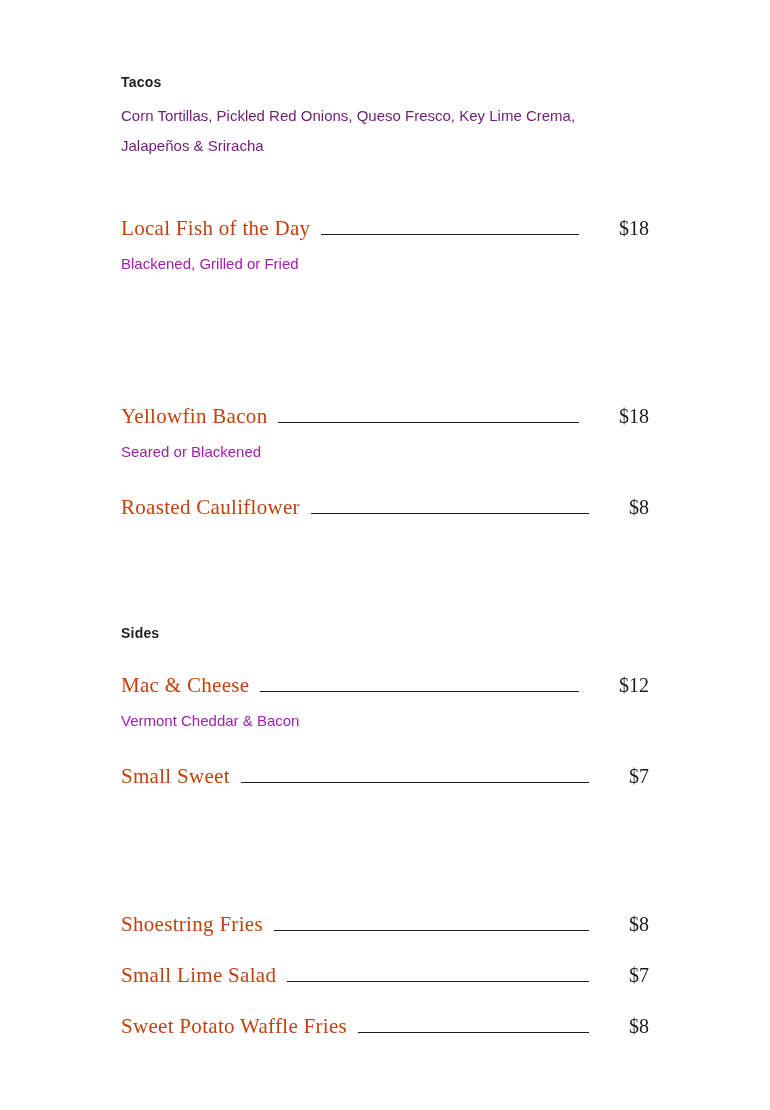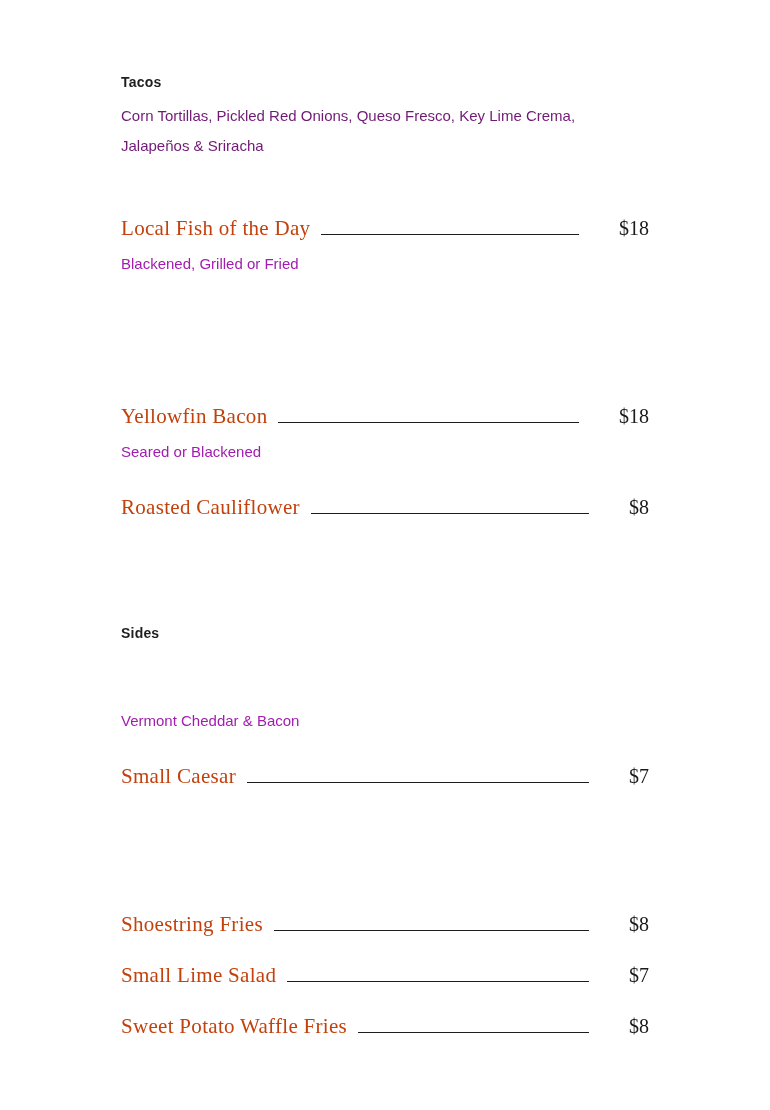--- a/index.html
+++ b/index.html
@@ -89,24 +89,29 @@
   <div class="item-note" style="top:443px">Seared or Blackened</div>
 
   <div class="menu-row" style="top:495px">
     <span class="item-name">Roasted Cauliflower</span>
     <span class="leader"></span>
     <span class="item-price">$8</span>
   </div>
 
   <div class="section-heading" style="top:625px">Sides</div>
 
+  <div class="menu-row" style="top:673px">
+    <span class="item-name">Mac &amp; Cheese</span>
+    <span class="leader"></span>
+    <span class="item-price">$12</span>
+  </div>
   <div class="item-note" style="top:712px">Vermont Cheddar &amp; Bacon</div>
 
   <div class="menu-row" style="top:764px">
-    <span class="item-name">Small Caesar</span>
+    <span class="item-name">Small Sweet</span>
     <span class="leader"></span>
     <span class="item-price">$7</span>
   </div>
 
   <div class="menu-row" style="top:912px">
     <span class="item-name">Shoestring Fries</span>
     <span class="leader"></span>
     <span class="item-price">$8</span>
   </div>
 

